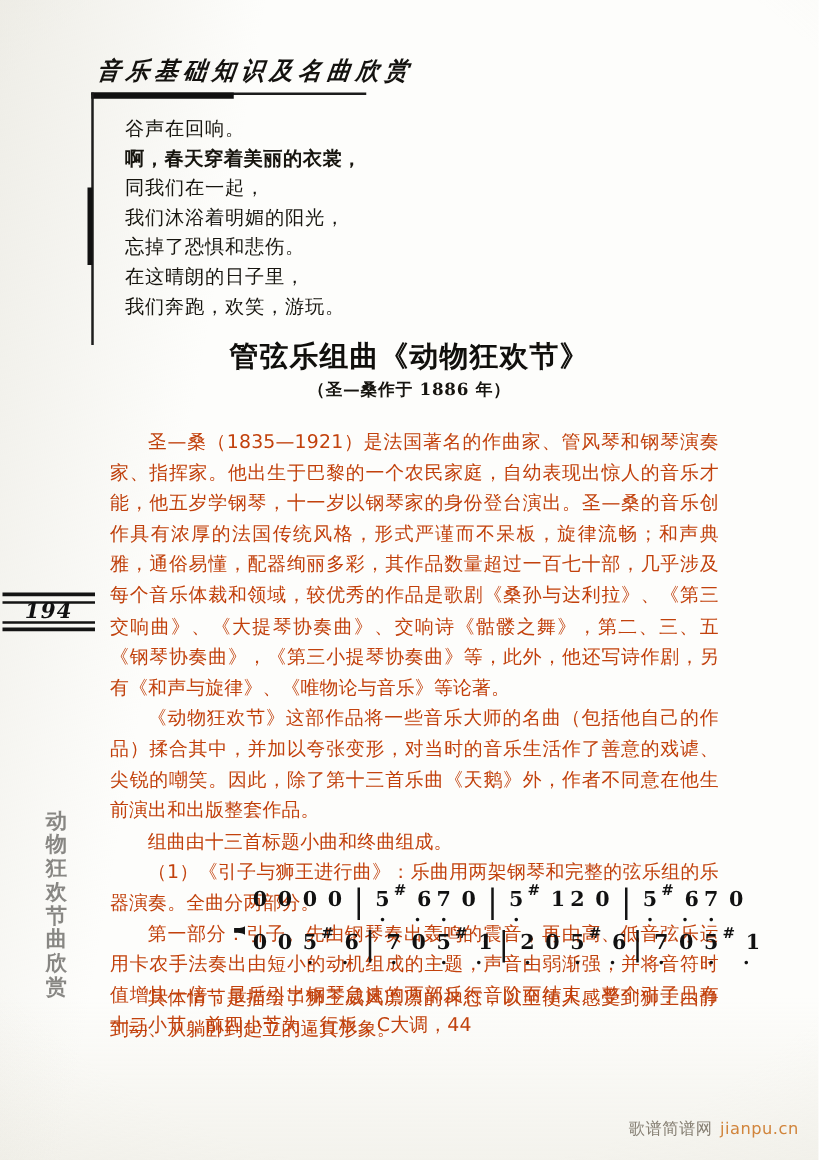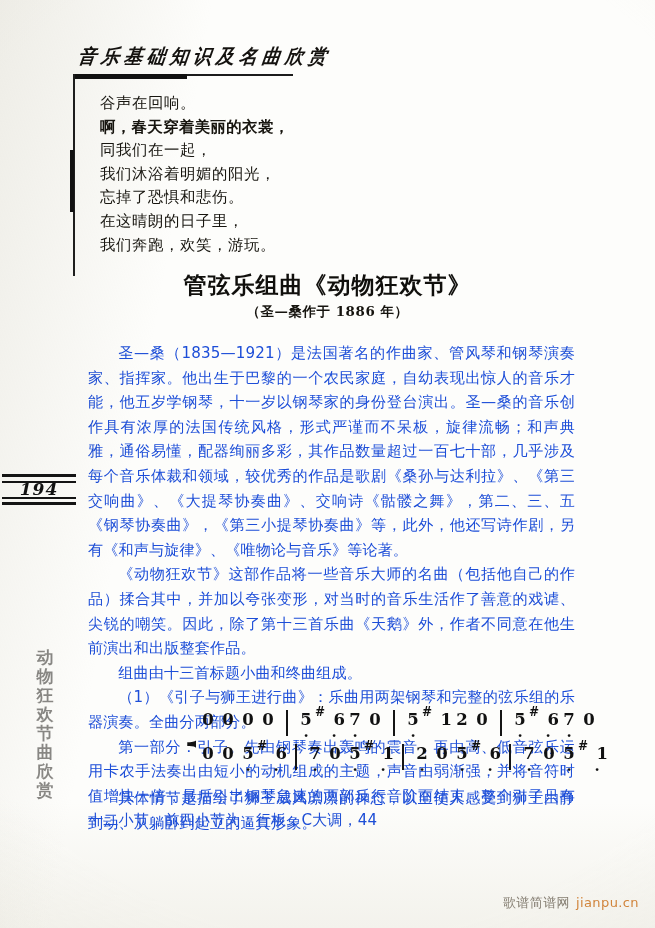--- a/index.html
+++ b/index.html
@@ -131,21 +131,21 @@
     position: absolute;
     left: 88px;
     top: 341px;
     width: 487px;
   }
   .para {
     font-family: "DejaVu Sans", "Liberation Sans", sans-serif;
     font-size: 15.1px;
     line-height: 24.6px;
     letter-spacing: 0.15px;
-    color: #1d4ed8;
+    color: #c2410c;
     text-align: justify;
     text-align-last: left;
     text-justify: inter-character;
     margin: 0;
   }
   .para.indent { text-indent: 2em; }
   .para + .para { margin-top: 0px; }
 
   
   #notation {

